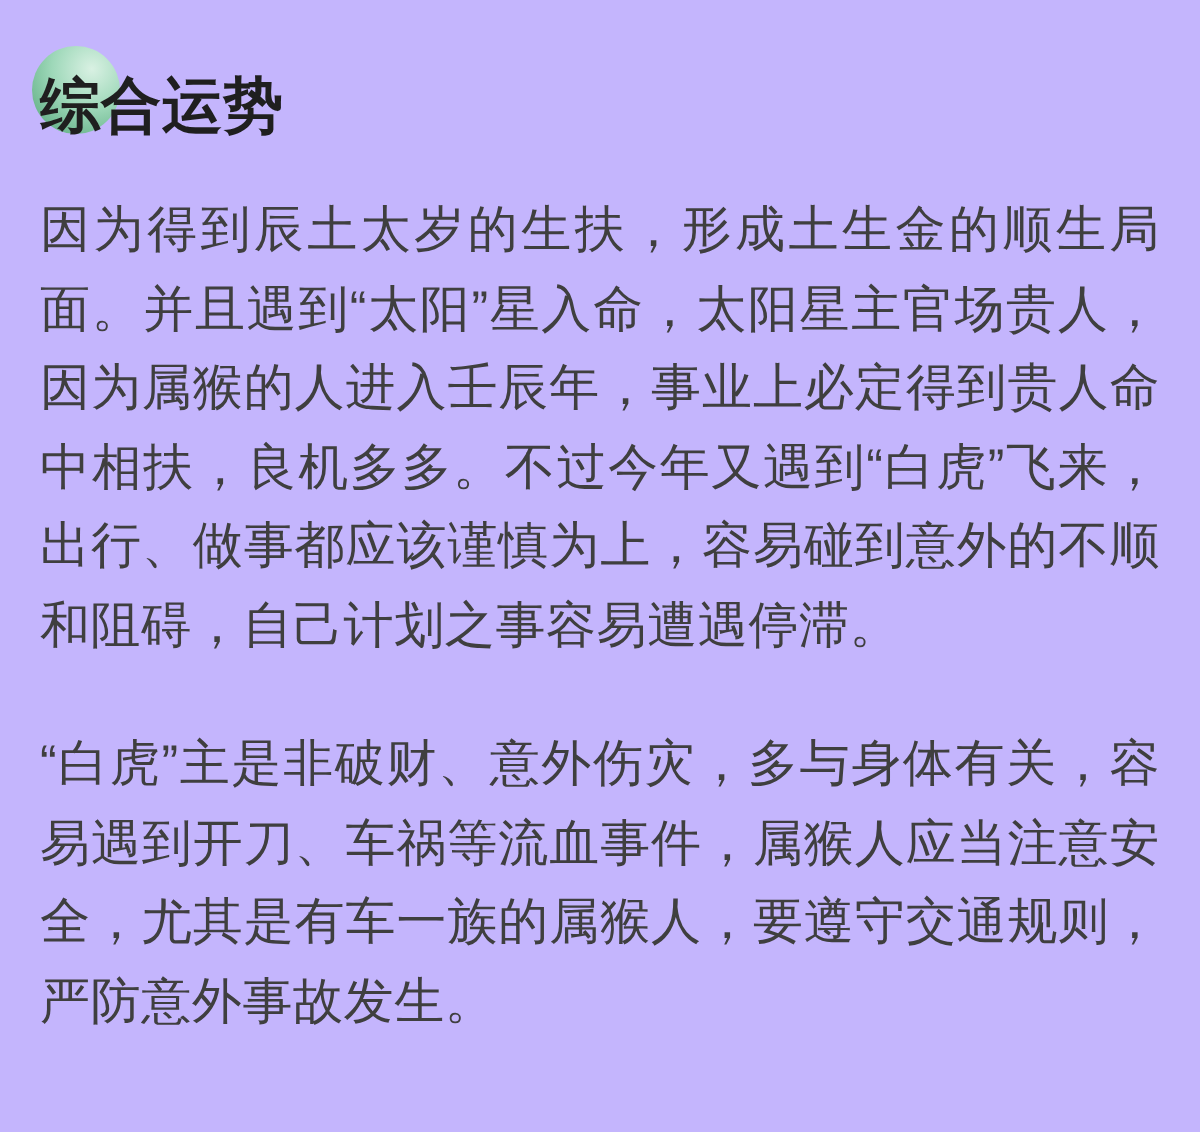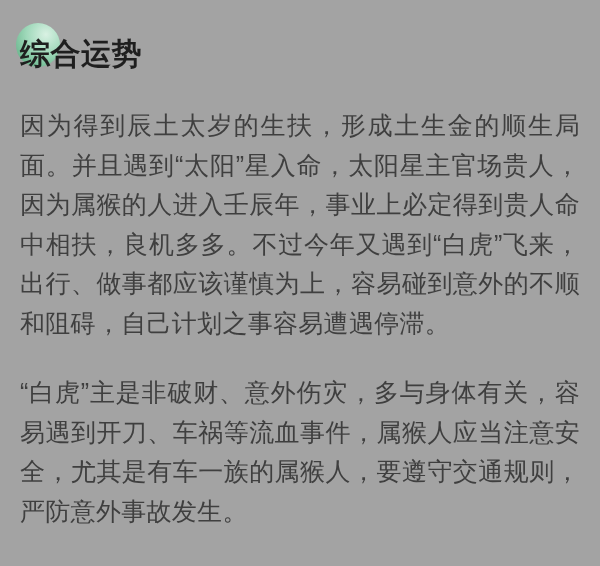--- a/index.html
+++ b/index.html
@@ -11,21 +11,21 @@
     width: 600px;
     height: 566px;
     overflow: hidden;
     font-family: "Liberation Sans", sans-serif;
   }
   .page {
     box-sizing: border-box;
     width: 600px;
     height: 566px;
     padding: 34px 20px 12px 20px;
-    background: #a3a3a3;
+    background: #c4b5fd;
   }
   .title {
     position: relative;
     margin: 0;
     font-size: 30px;
     font-weight: 700;
     line-height: 40px;
     color: #1f1f1f;
     letter-spacing: 0.5px;
   }
@@ -45,21 +45,21 @@
   }
   .para {
     margin: 0;
     font-size: 25px;
     line-height: 39.5px;
     color: #3f3f3f;
     text-align: justify;
     letter-spacing: 0.3px;
   }
   .para.first {
-    margin-top: 32px;
+    margin-top: 22px;
   }
   .para.second {
     margin-top: 30px;
   }
 </style>
 </head>
 <body>
 
 <div class="page">
   <h1 class="title">

